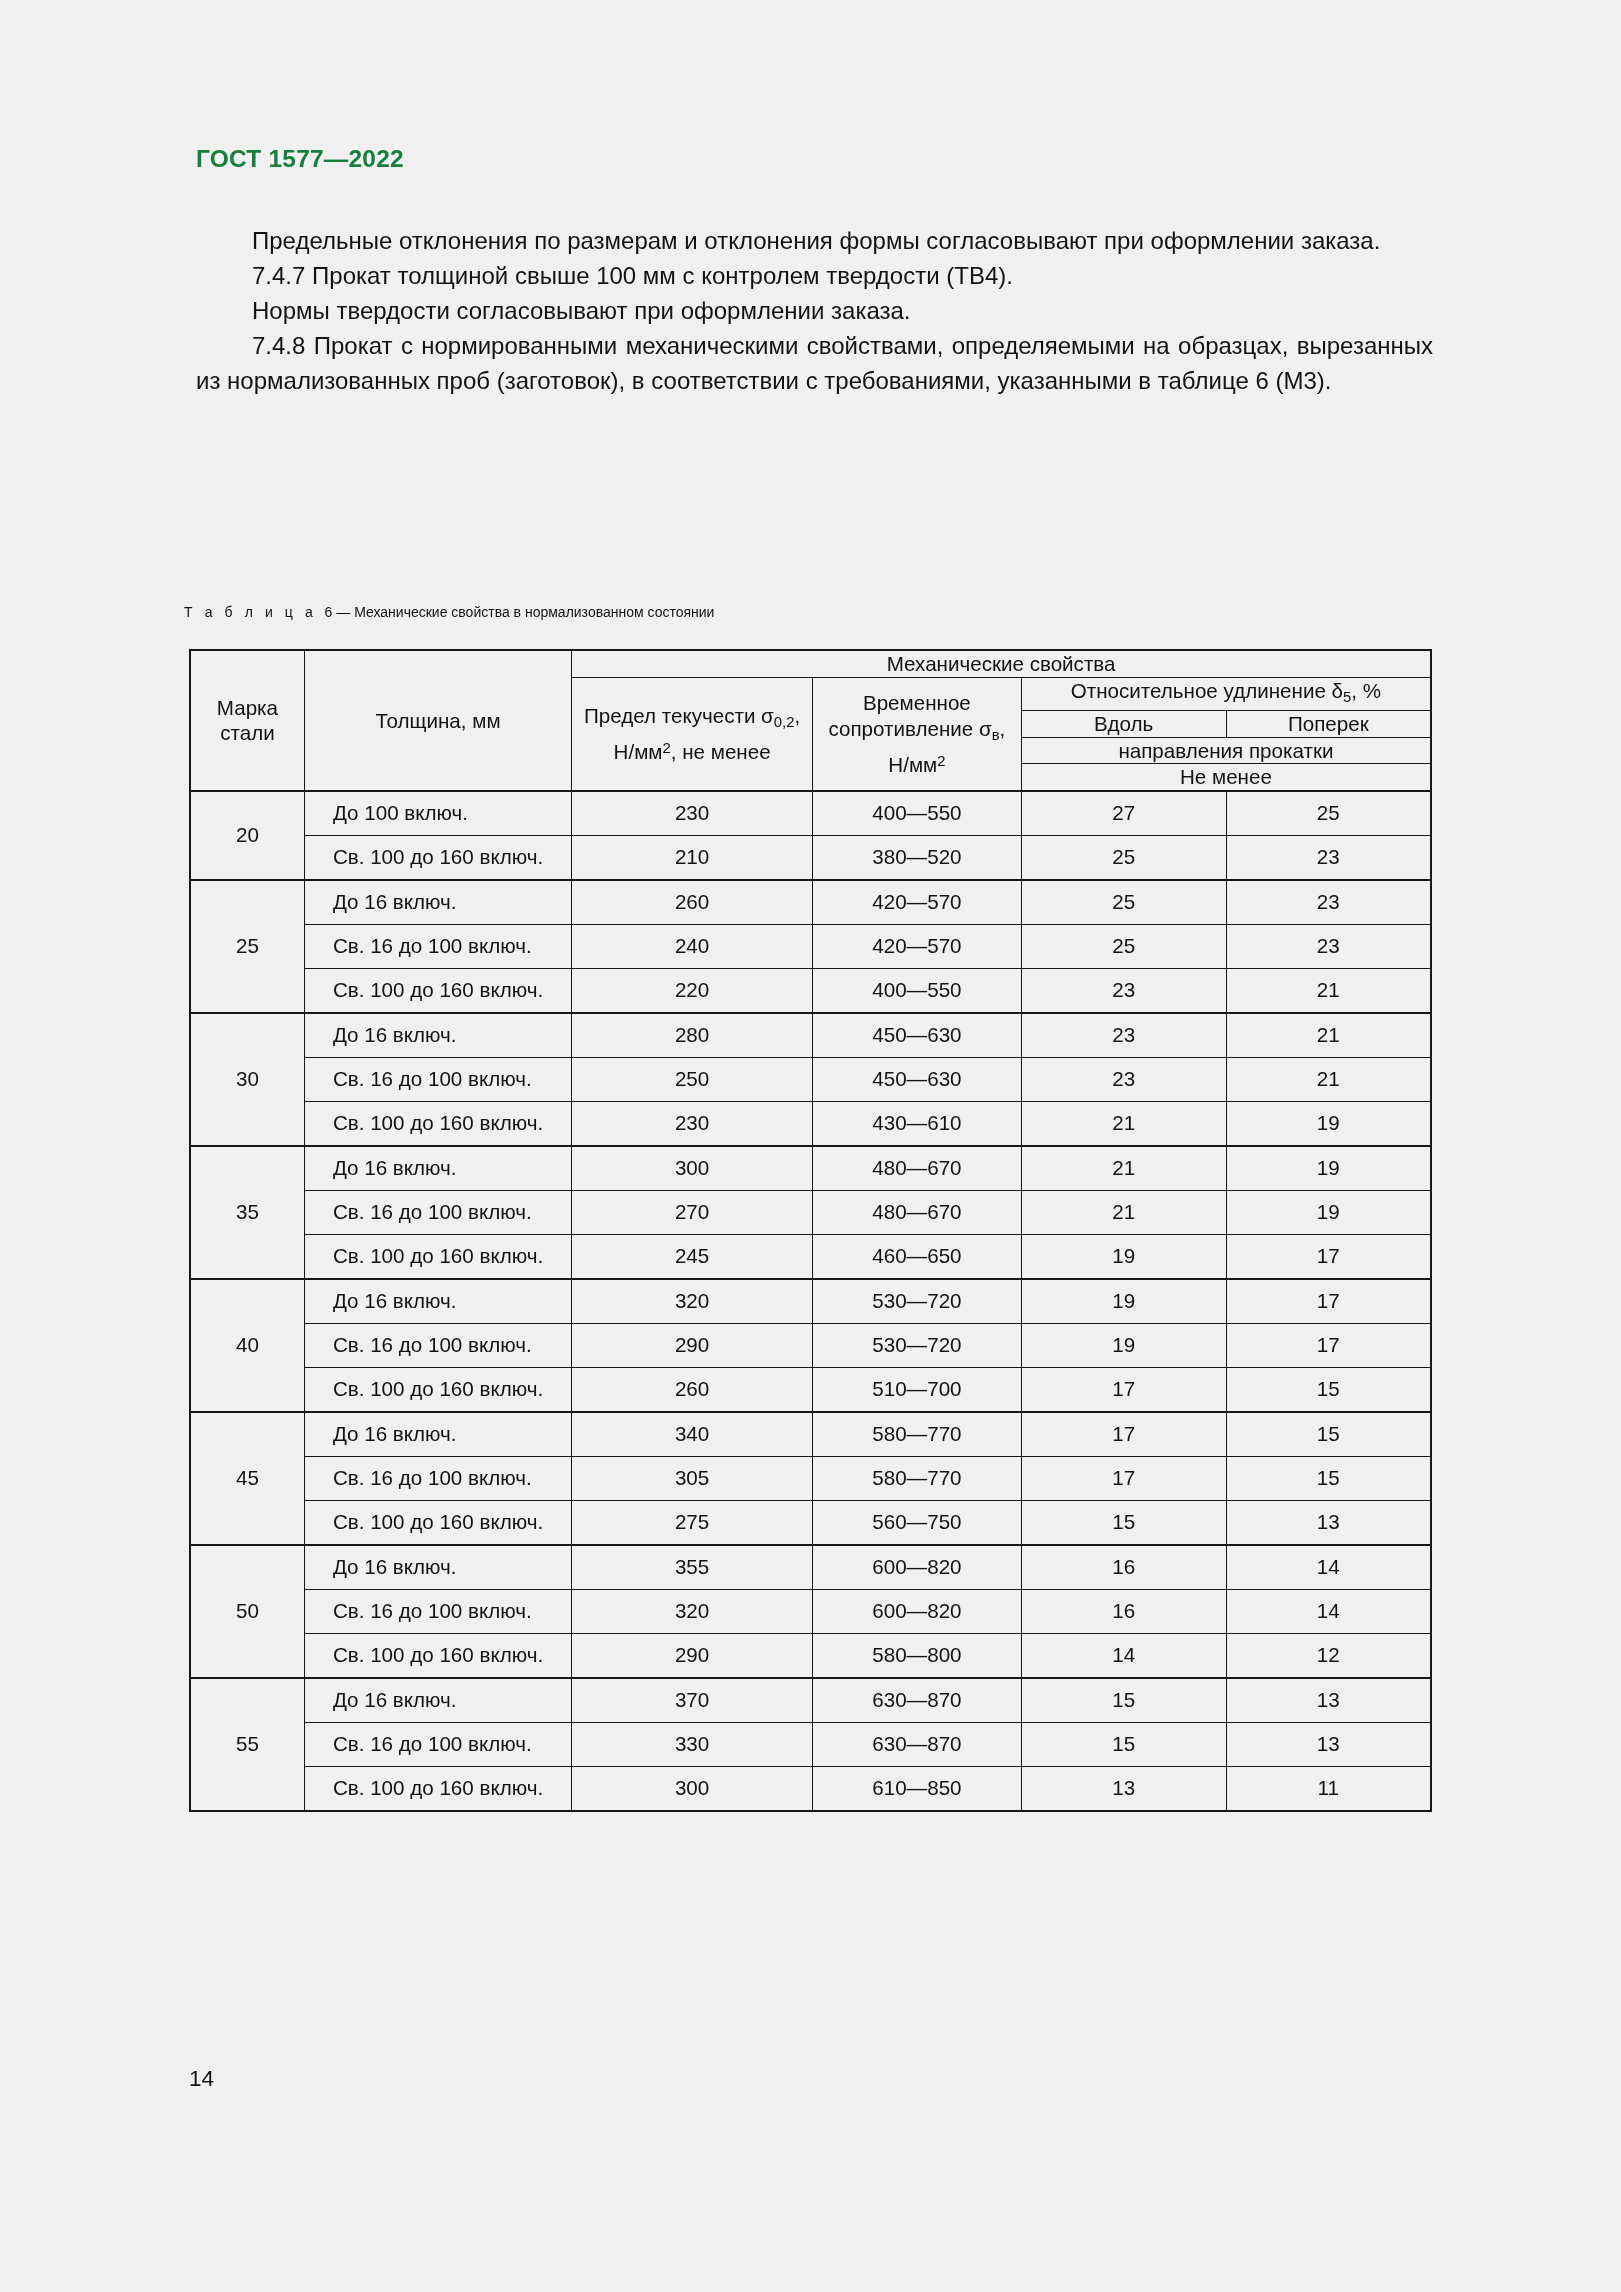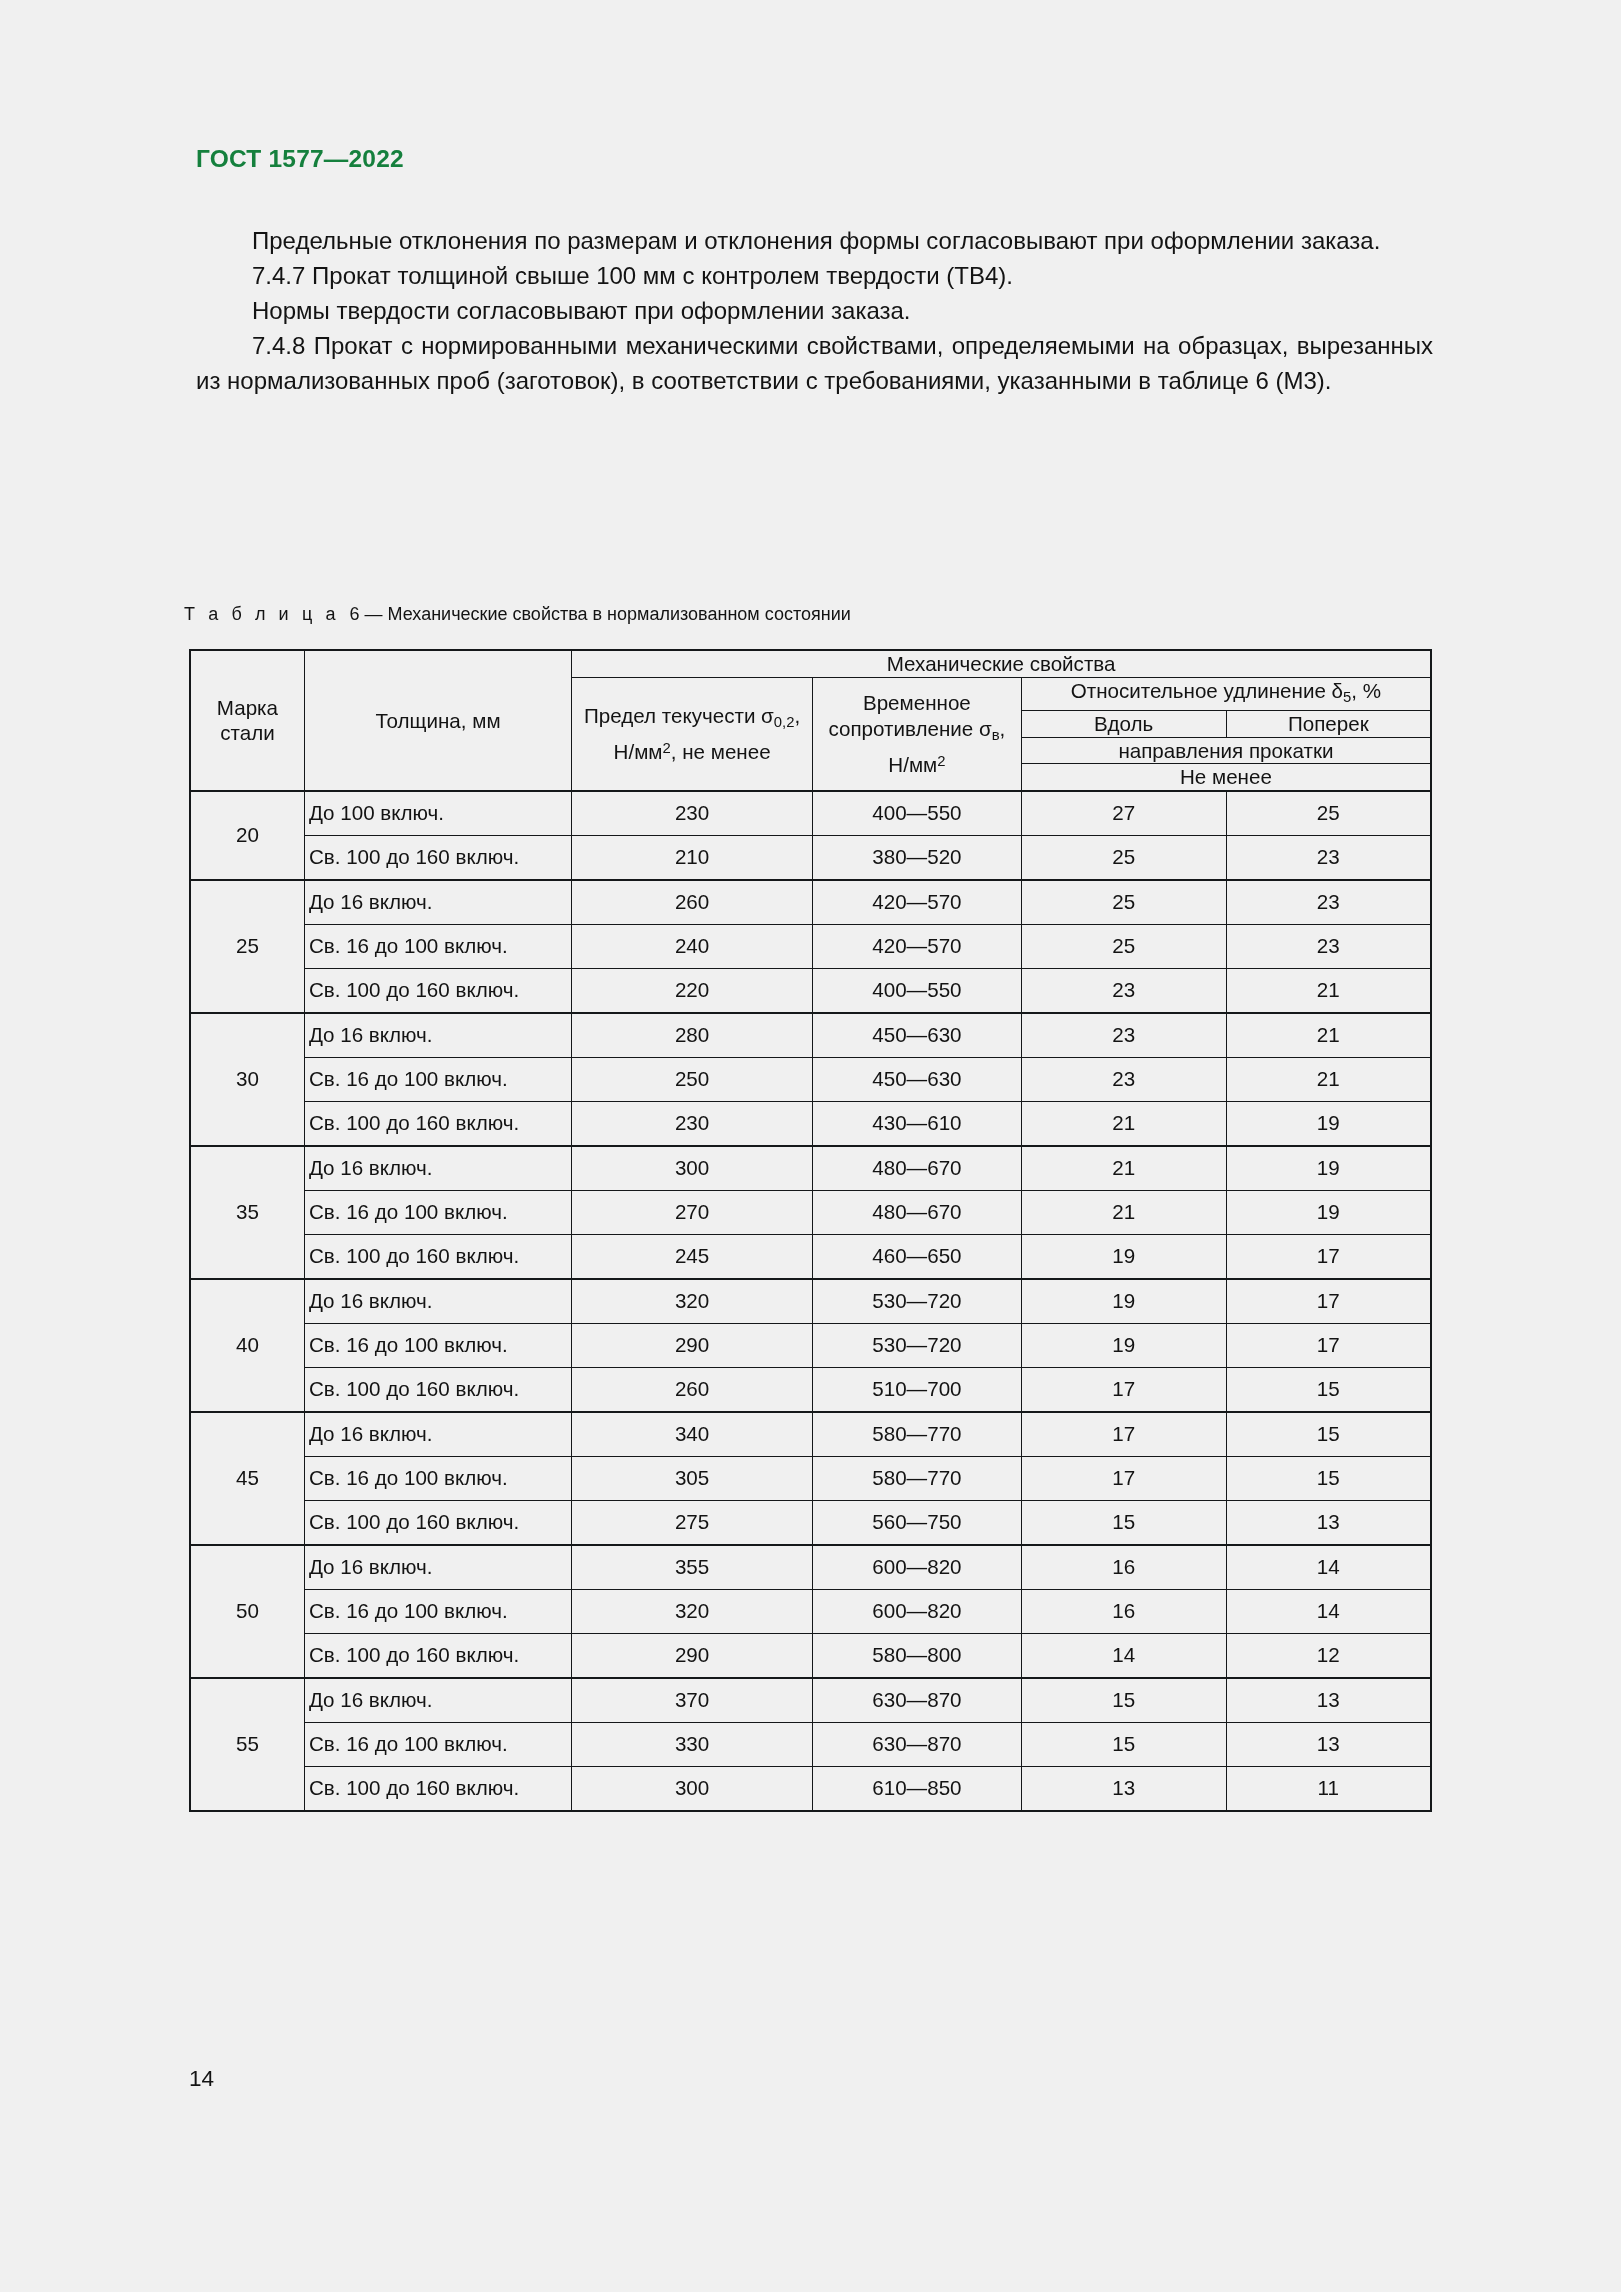--- a/index.html
+++ b/index.html
@@ -38,21 +38,21 @@
     text-align: justify;
   }
   .body-text p {
     margin: 0;
     text-indent: 56px;
   }
   .table-caption {
     position: absolute;
     left: 184px;
     top: 604px;
-    font-size: 18px;
+    font-size: 14px;
     color: #131313;
     white-space: nowrap;
   }
   .caption-spaced {
     letter-spacing: 4.1px;
   }
 
   
   table.mech {
     position: absolute;
@@ -66,21 +66,21 @@
   }
   table.mech td {
     border: 1px solid #15181a;
     padding: 0;
     text-align: center;
     vertical-align: middle;
     line-height: 25.5px;
   }
   table.mech td.thk {
     text-align: left;
-    padding-left: 4px;
+    padding-left: 28px;
   }
   .hrow td { height: 21.6px; }
   .datarow td { height: 43px; }
 
   .outer-l { border-left-width: 2.4px !important; margin-top: 32px; }
   .outer-r { border-right-width: 2.4px !important; }
   .outer-t { border-top-width: 2.4px !important; }
   .outer-b { border-bottom-width: 2.4px !important; }
   .grp-top { border-top-width: 2.4px !important; }
 

